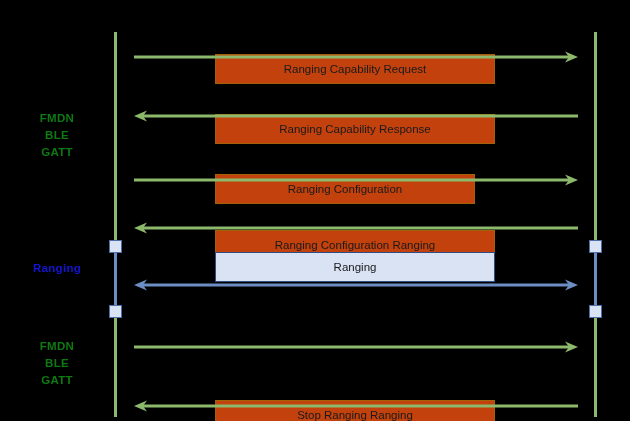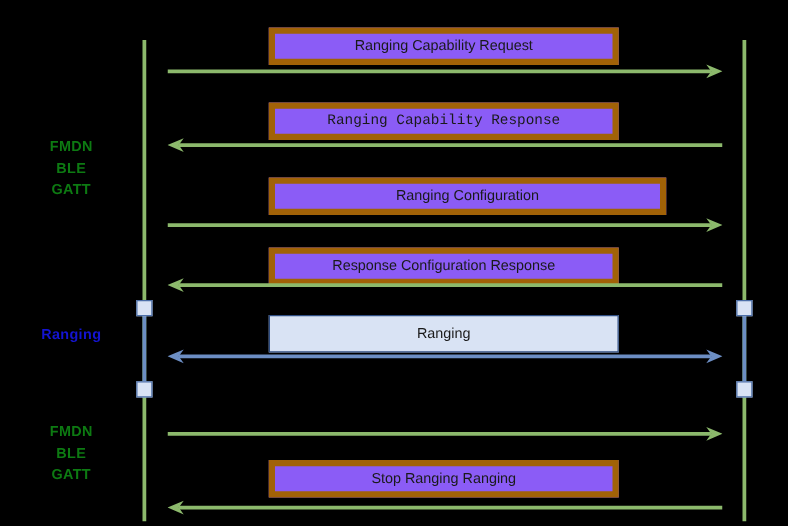--- a/index.html
+++ b/index.html
@@ -38,23 +38,24 @@
   .msg-box {
     position: absolute;
     box-sizing: border-box;
     display: flex;
     align-items: center;
     justify-content: center;
     font-size: 11.5px;
     line-height: 14px;
   }
   .msg-box.green {
-    background: #8b5cf6;
-    border: 5px solid #a16207;
+    background: #c2410c;
+    border: 1px solid #a16207;
     color: #1a1a1a;
+    margin-top: 32px;
   }
   .msg-box.blue {
     background: #d9e3f4;
     border: 1px solid #2e4d82;
     color: #1a1a1a;
   }
   
   .arrow {
     position: absolute;
     height: 12px;
@@ -90,40 +91,40 @@
 GATT</div>
     <div class="msg-box green" style="left: 215px; top: 22px; width: 280px; height: 30px;">
       <span>Ranging Capability Request</span>
     </div>
     <div class="arrow" style="left: 134px; top: 51px; width: 444px;">
       <svg width="444" height="12">
         <line x1="0" y1="6" x2="435" y2="6" stroke="#8cb96c" stroke-width="3"></line>
         <path d="M 444 6 L 431 0.5 L 435 6 L 431 11.5 Z" fill="#8cb96c"></path>
       </svg>
     </div>
-    <div class="msg-box green" style="left: 215px; top: 82px; width: 280px; height: 30px; font-family: Liberation Mono, monospace;">
+    <div class="msg-box green" style="left: 215px; top: 82px; width: 280px; height: 30px;">
       <span>Ranging Capability Response</span>
     </div>
     <div class="arrow" style="left: 134px; top: 110px; width: 444px;">
       <svg width="444" height="12">
         <line x1="9" y1="6" x2="444" y2="6" stroke="#8cb96c" stroke-width="3"></line>
         <path d="M 0 6 L 13 0.5 L 9 6 L 13 11.5 Z" fill="#8cb96c"></path>
       </svg>
     </div>
-    <div class="msg-box green" style="left: 215px; top: 142px; width: 318px; height: 30px; text-align: center;">
+    <div class="msg-box green" style="left: 215px; top: 142px; width: 260px; height: 30px; text-align: center;">
       <span>Ranging Configuration</span>
     </div>
     <div class="arrow" style="left: 134px; top: 174px; width: 444px;">
       <svg width="444" height="12">
         <line x1="0" y1="6" x2="435" y2="6" stroke="#8cb96c" stroke-width="3"></line>
         <path d="M 444 6 L 431 0.5 L 435 6 L 431 11.5 Z" fill="#8cb96c"></path>
       </svg>
     </div>
     <div class="msg-box green" style="left: 215px; top: 198px; width: 280px; height: 30px;">
-      <span>Response Configuration Response</span>
+      <span>Ranging Configuration Ranging</span>
     </div>
     <div class="arrow" style="left: 134px; top: 222px; width: 444px;">
       <svg width="444" height="12">
         <line x1="9" y1="6" x2="444" y2="6" stroke="#8cb96c" stroke-width="3"></line>
         <path d="M 0 6 L 13 0.5 L 9 6 L 13 11.5 Z" fill="#8cb96c"></path>
       </svg>
     </div>
     <div class="msg-box blue" style="left: 215px; top: 252px; width: 280px; height: 30px;">
       <span>Ranging</span>
     </div>

